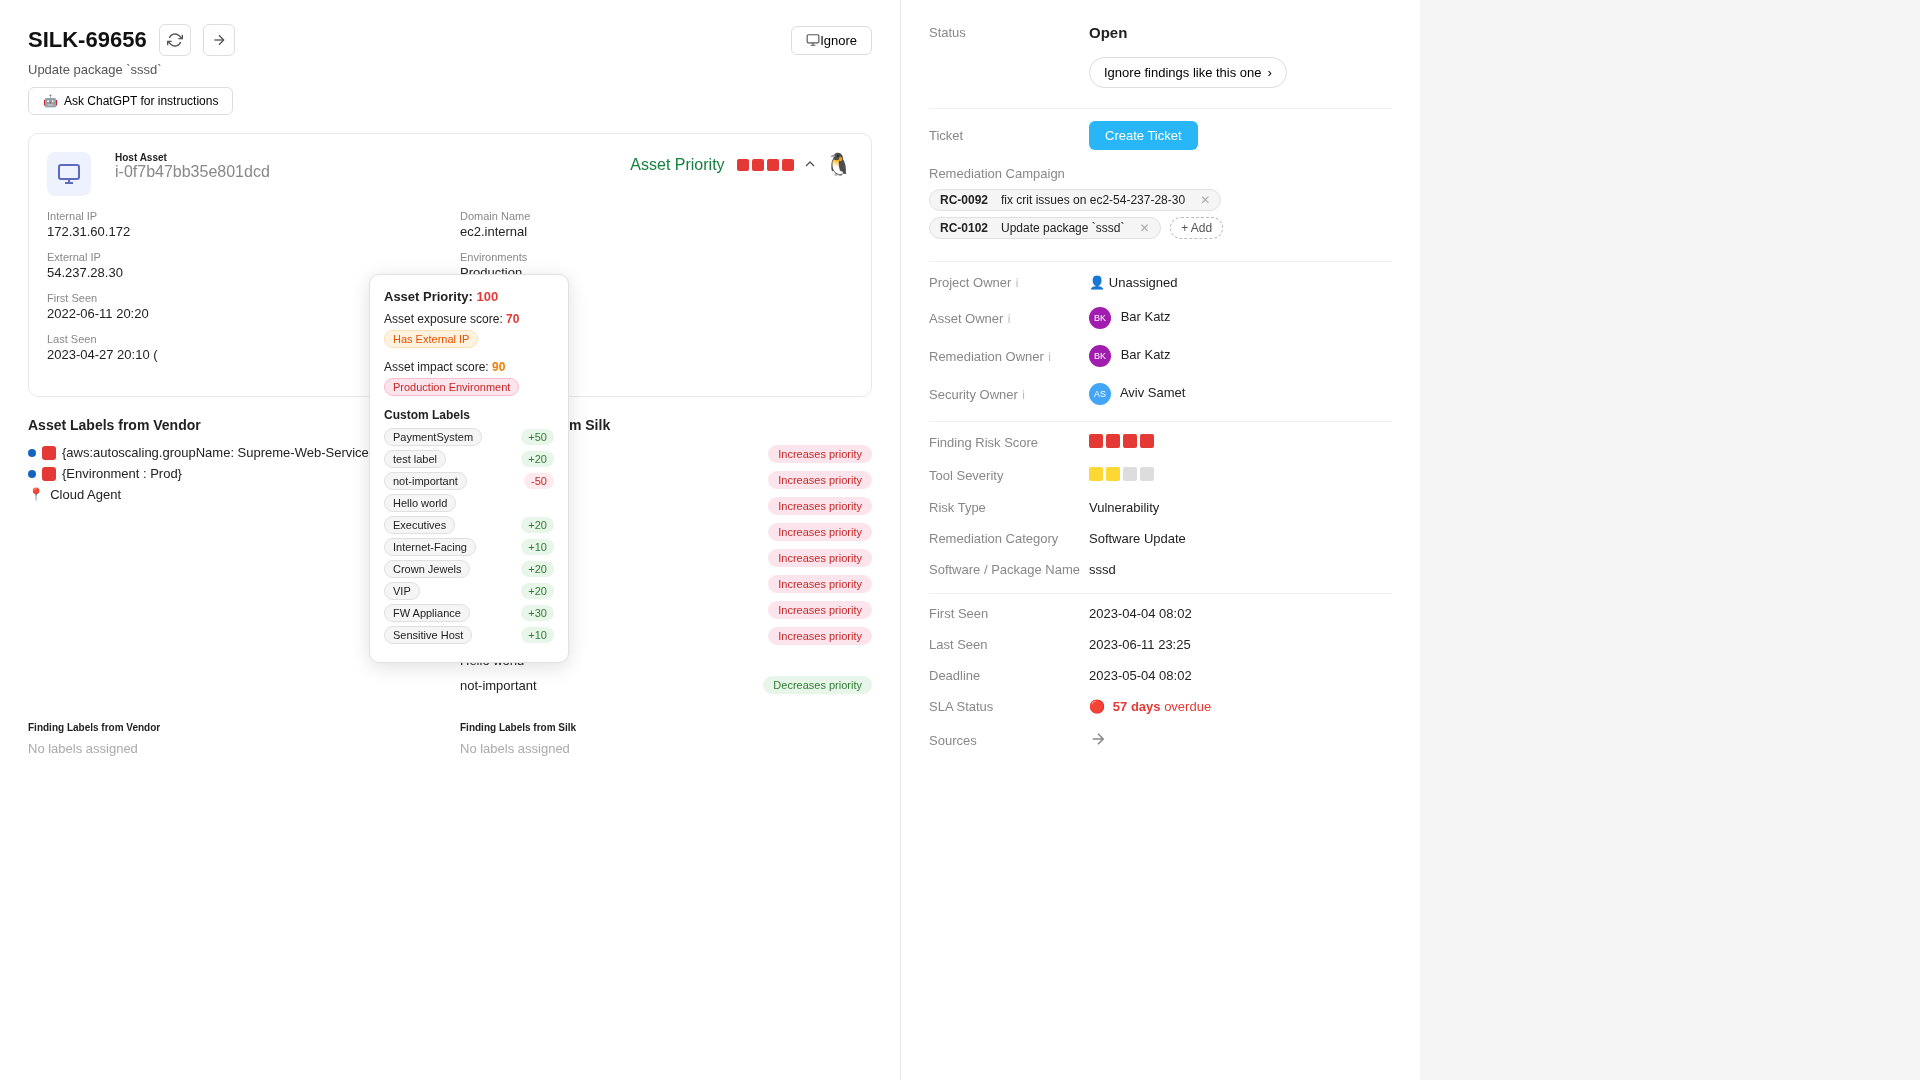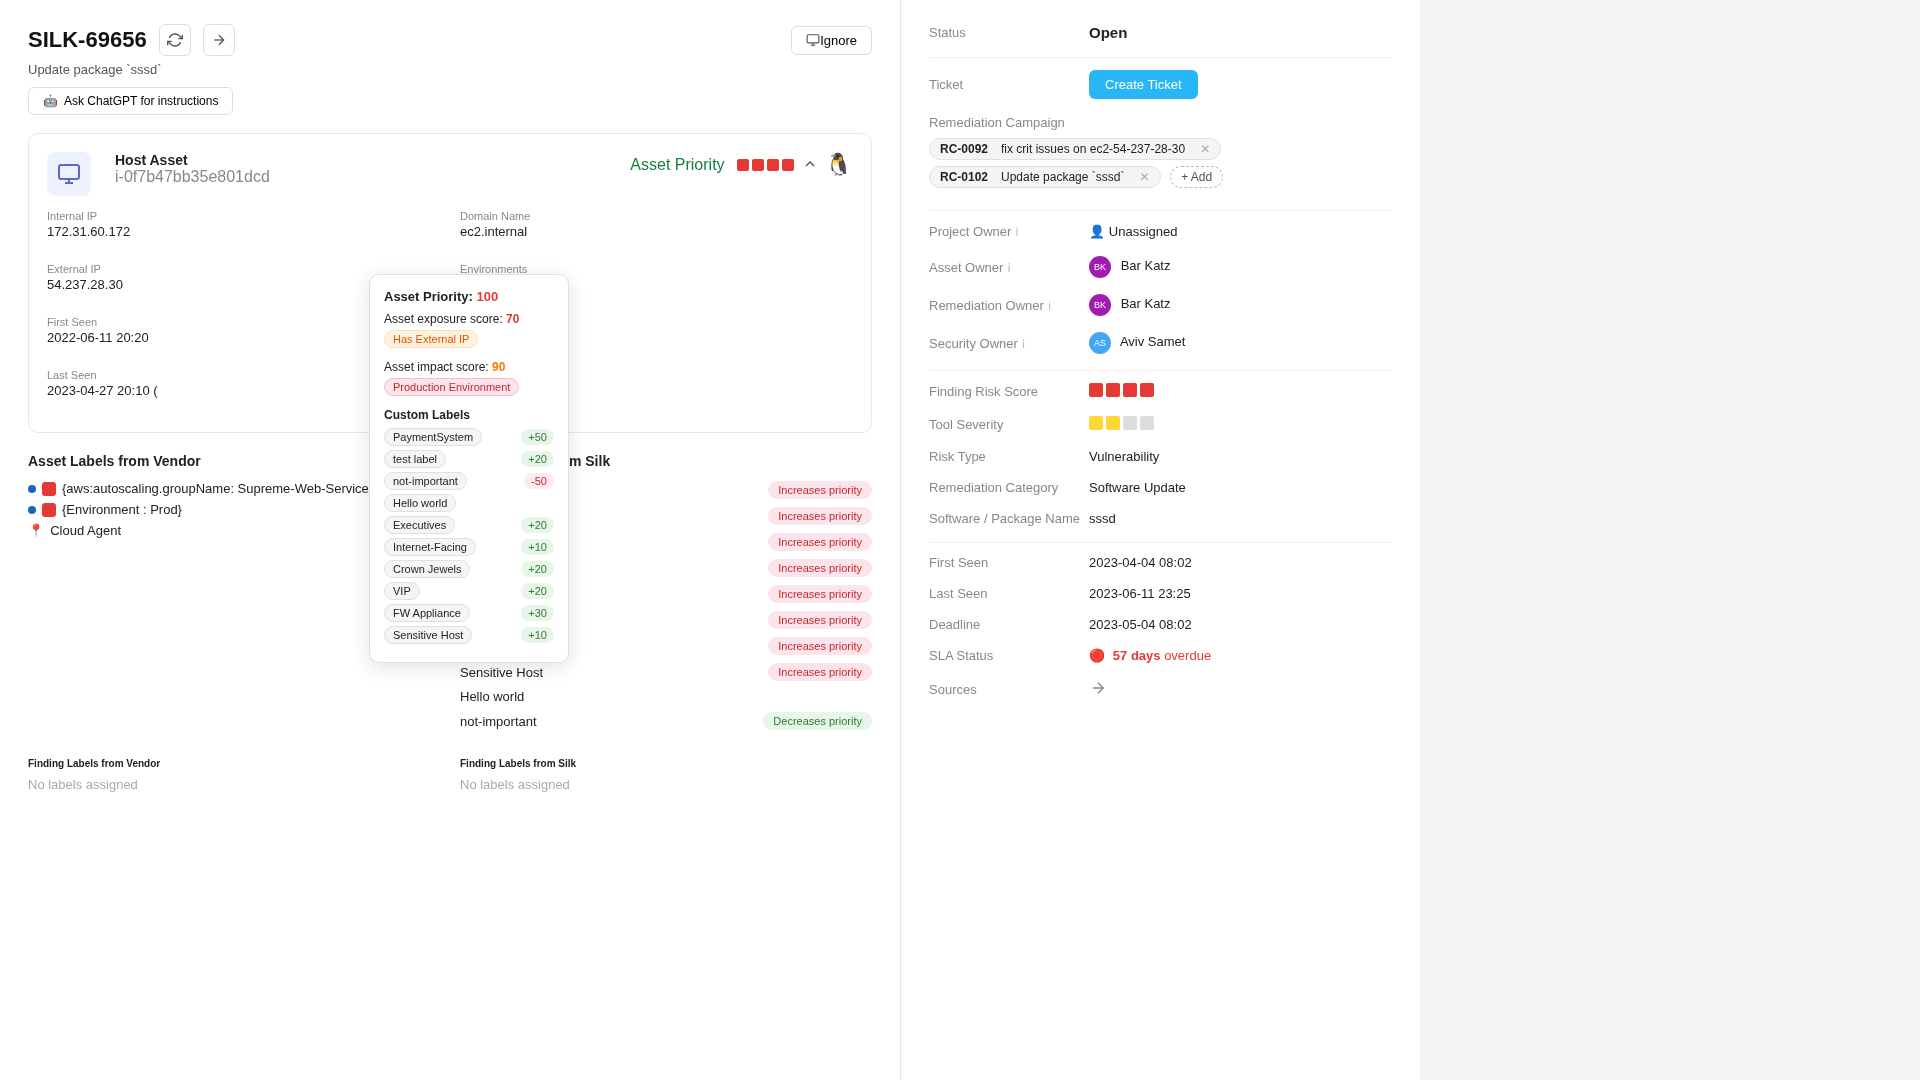--- a/index.html
+++ b/index.html
@@ -15,28 +15,28 @@
     .icon-btn { width: 32px; height: 32px; border: 1px solid #ddd; border-radius: 6px; display: flex; align-items: center; justify-content: center; cursor: pointer; background: #fff; }
     .ignore-btn { margin-left: auto; padding: 6px 14px; border: 1px solid #ddd; border-radius: 6px; background: #fff; cursor: pointer; display: flex; align-items: center; font-size: 13px; }
     .subtitle { color: #555; font-size: 13px; margin-bottom: 10px; }
     .chatgpt-btn { padding: 6px 14px; border: 1px solid #ddd; border-radius: 6px; background: #fff; cursor: pointer; font-size: 12px; display: inline-flex; align-items: center; gap: 6px; margin-bottom: 18px; }
 
     
     .asset-card { border: 1px solid #e8e8e8; border-radius: 10px; padding: 18px; position: relative; margin-bottom: 20px; background: #fff; }
     .asset-card-header { display: flex; align-items: flex-start; justify-content: space-between; margin-bottom: 14px; }
     .asset-icon { width: 44px; height: 44px; background: #eef2ff; border-radius: 8px; display: flex; align-items: center; justify-content: center; margin-right: 12px; }
     .asset-info { display: flex; align-items: flex-start; gap: 12px; }
-    .asset-name { font-weight: 600; font-size: 14px; }
+    .asset-name { font-weight: 600; font-size: 10px; }
     .asset-id { color: #888; font-size: 16px; }
     .asset-priority-label { font-size: 16px; color: #15803d; }
     .priority-dots { display: inline-flex; gap: 3px; margin-left: 4px; }
     .dot { width: 12px; height: 12px; border-radius: 2px; display: inline-block; }
     .dot-red { background: #e53935; }
 
-    .asset-details-grid { display: grid; grid-template-columns: 1fr 1fr; gap: 24px 20px; margin-bottom: 16px; }
+    .asset-details-grid { display: grid; grid-template-columns: 1fr 1fr; gap: 12px 20px; margin-bottom: 16px; }
     .detail-item label { color: #888; font-size: 11px; display: block; margin-bottom: 2px; }
     .detail-item .value { font-size: 13px; font-weight: 500; }
 
     
     .tooltip-popup { position: absolute; top: 140px; left: 340px; background: #fff; border: 1px solid #e0e0e0; border-radius: 10px; padding: 14px; width: 200px; z-index: 10; box-shadow: 0 4px 20px rgba(0,0,0,0.12); }
     .tooltip-popup .tp-title { font-weight: 700; font-size: 13px; margin-bottom: 8px; }
     .tp-score { font-size: 12px; margin-bottom: 4px; }
     .tp-score .score-red { color: #e53935; font-weight: 600; }
     .tp-score .score-orange { color: #f57c00; font-weight: 600; }
     .tp-badge { display: inline-block; background: #fff3e0; color: #e65100; border-radius: 12px; padding: 2px 8px; font-size: 11px; margin-bottom: 6px; border: 1px solid #ffe0b2; }
@@ -328,20 +328,27 @@
       </div>
     </div>
   </div>
 
   <div class="right-panel">
 
     <div class="rp-row">
       <span class="rp-label">Status</span>
       <span class="rp-value open">Open</span>
     </div>
+    <div class="rp-row" style="margin-bottom:20px;">
+      <span class="rp-label"></span>
+      <button class="ignore-findings-btn">
+        <span>Ignore findings like this one</span>
+        <span>›</span>
+      </button>
+    </div>
     <hr class="rp-divider">
 
     <div class="rp-row" style="margin-top:12px;">
       <span class="rp-label">Ticket</span>
       <button class="create-ticket-btn">Create Ticket</button>
     </div>
 
     <div class="rp-row" style="align-items:flex-start; margin-bottom:8px;">
       <span class="rp-label">Remediation Campaign</span>
     </div>

